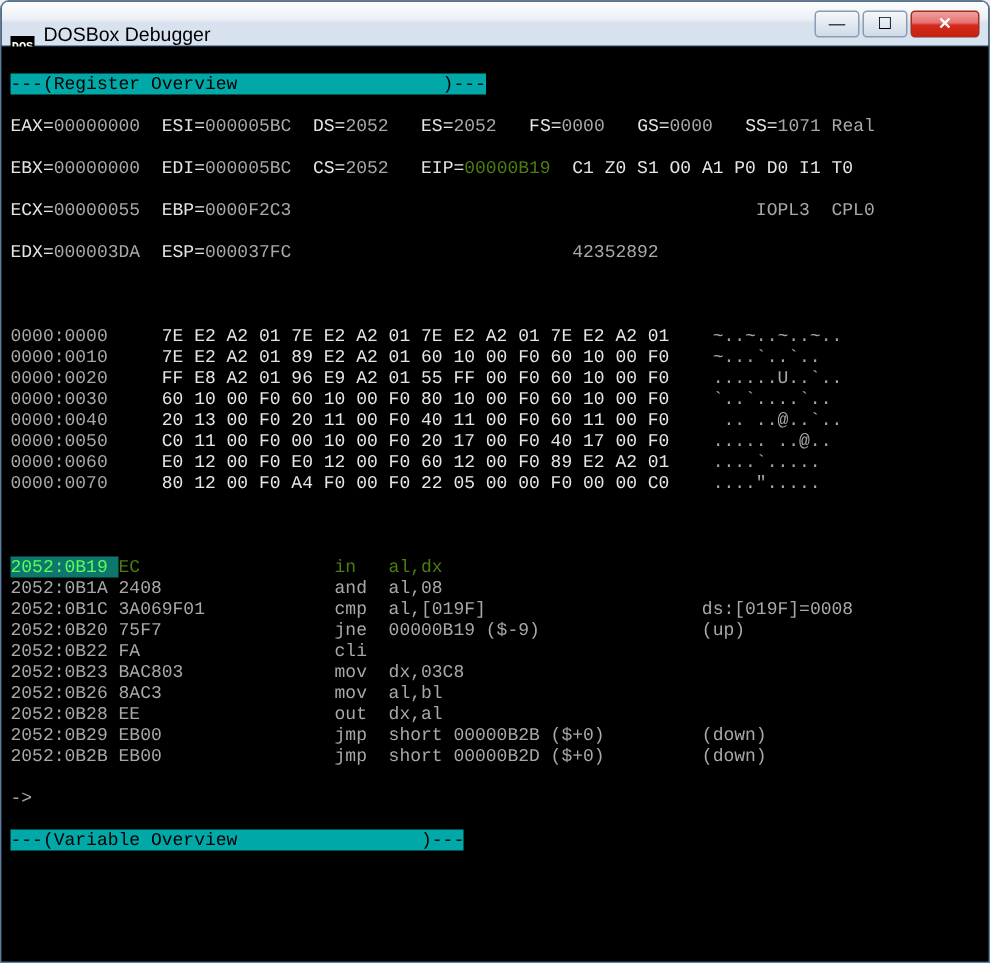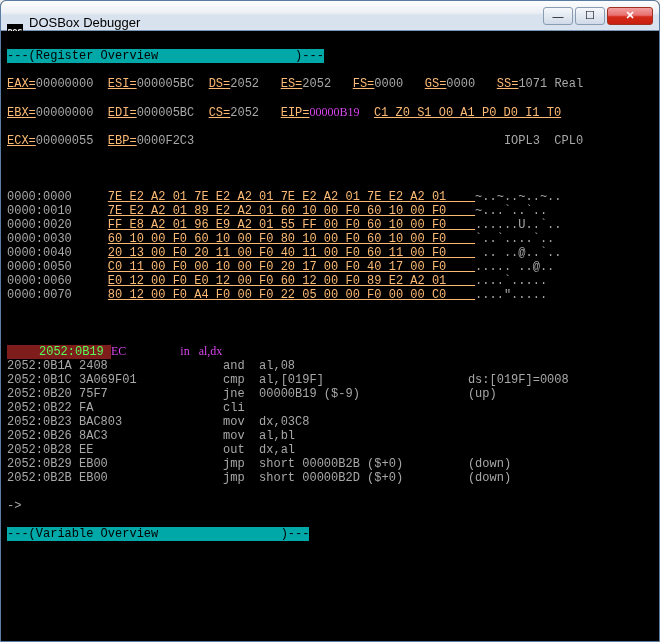--- a/index.html
+++ b/index.html
@@ -75,24 +75,24 @@
     white-space: pre;
     color: #a8a8a8;
     overflow: hidden;
   }
   .hdr {
     background: #00a8a8;
     color: #000;
     display: inline;
     text-align: right;
   }
-  .white { color: #fdba74; text-decoration: underline; }
+  .white { color: #e5e5e5; }
   .gray { color: #a8a8a8; }
-  .green { color: #d946ef; font-family: Liberation Serif, serif; }
-  .hl-green { background: #7f1d1d; color: #55ff55; padding-left: 32px; }
+  .green { color: #4d7c0f; }
+  .hl-green { background: #0f766e; color: #55ff55; }
   .row { display: block; }
 </style>
 </head>
 <body>
 
 <div class="window">
   <div class="titlebar">
     <div class="app-icon">DOS</div>
     <div class="title">DOSBox Debugger</div>
     <div class="win-buttons">
@@ -100,20 +100,21 @@
       <div class="win-btn">☐</div>
       <div class="win-btn close">✕</div>
     </div>
   </div>
 
   <div class="terminal">
 <span class="row"><span class="hdr">---(<span>Register Overview</span>                   )---</span></span>
 <span class="row"><span class="white">EAX=</span><span class="gray">00000000</span>  <span class="white">ESI=</span><span class="gray">000005BC</span>  <span class="white">DS=</span><span class="gray">2052</span>   <span class="white">ES=</span><span class="gray">2052</span>   <span class="white">FS=</span><span class="gray">0000</span>   <span class="white">GS=</span><span class="gray">0000</span>   <span class="white">SS=</span><span class="gray">1071</span> <span class="gray">Real</span></span>
 <span class="row"><span class="white">EBX=</span><span class="gray">00000000</span>  <span class="white">EDI=</span><span class="gray">000005BC</span>  <span class="white">CS=</span><span class="gray">2052</span>   <span class="white">EIP=</span><span class="green">00000B19</span>  <span class="white">C1 Z0 S1 O0 A1 P0 D0 I1 T0</span></span>
 <span class="row"><span class="white">ECX=</span><span class="gray">00000055</span>  <span class="white">EBP=</span><span class="gray">0000F2C3</span>                                           <span class="gray">IOPL3</span>  <span class="gray">CPL0</span></span>
+<span class="row"><span class="white">EDX=</span><span class="gray">000003DA</span>  <span class="white">ESP=</span><span class="gray">000037FC</span>                          <span class="gray">42352892</span></span>
 <span class="row">&nbsp;</span>
 <span id="data-block"><span class="row"><span class="gray">0000:0000     </span><span class="white">7E E2 A2 01 7E E2 A2 01 7E E2 A2 01 7E E2 A2 01    </span><span class="gray">~..~..~..~..</span></span><span class="row"><span class="gray">0000:0010     </span><span class="white">7E E2 A2 01 89 E2 A2 01 60 10 00 F0 60 10 00 F0    </span><span class="gray">~...`..`..</span></span><span class="row"><span class="gray">0000:0020     </span><span class="white">FF E8 A2 01 96 E9 A2 01 55 FF 00 F0 60 10 00 F0    </span><span class="gray">......U..`..</span></span><span class="row"><span class="gray">0000:0030     </span><span class="white">60 10 00 F0 60 10 00 F0 80 10 00 F0 60 10 00 F0    </span><span class="gray">`..`....`..</span></span><span class="row"><span class="gray">0000:0040     </span><span class="white">20 13 00 F0 20 11 00 F0 40 11 00 F0 60 11 00 F0    </span><span class="gray"> .. ..@..`..</span></span><span class="row"><span class="gray">0000:0050     </span><span class="white">C0 11 00 F0 00 10 00 F0 20 17 00 F0 40 17 00 F0    </span><span class="gray">..... ..@..</span></span><span class="row"><span class="gray">0000:0060     </span><span class="white">E0 12 00 F0 E0 12 00 F0 60 12 00 F0 89 E2 A2 01    </span><span class="gray">....`.....</span></span><span class="row"><span class="gray">0000:0070     </span><span class="white">80 12 00 F0 A4 F0 00 F0 22 05 00 00 F0 00 00 C0    </span><span class="gray">....".....</span></span></span>
 <span class="row">&nbsp;</span>
 <span id="code-block"><span class="row"><span class="hl-green">2052:0B19 </span><span class="green">EC                  </span><span class="green">in   </span><span class="green">al,dx                        </span><span class="green"></span></span><span class="row"><span class="gray">2052:0B1A </span><span class="gray">2408                </span><span class="gray">and  </span><span class="gray">al,08                        </span><span class="gray"></span></span><span class="row"><span class="gray">2052:0B1C </span><span class="gray">3A069F01            </span><span class="gray">cmp  </span><span class="gray">al,[019F]                    </span><span class="gray">ds:[019F]=0008</span></span><span class="row"><span class="gray">2052:0B20 </span><span class="gray">75F7                </span><span class="gray">jne  </span><span class="gray">00000B19 ($-9)               </span><span class="gray">(up)</span></span><span class="row"><span class="gray">2052:0B22 </span><span class="gray">FA                  </span><span class="gray">cli  </span><span class="gray">                             </span><span class="gray"></span></span><span class="row"><span class="gray">2052:0B23 </span><span class="gray">BAC803              </span><span class="gray">mov  </span><span class="gray">dx,03C8                      </span><span class="gray"></span></span><span class="row"><span class="gray">2052:0B26 </span><span class="gray">8AC3                </span><span class="gray">mov  </span><span class="gray">al,bl                        </span><span class="gray"></span></span><span class="row"><span class="gray">2052:0B28 </span><span class="gray">EE                  </span><span class="gray">out  </span><span class="gray">dx,al                        </span><span class="gray"></span></span><span class="row"><span class="gray">2052:0B29 </span><span class="gray">EB00                </span><span class="gray">jmp  </span><span class="gray">short 00000B2B ($+0)         </span><span class="gray">(down)</span></span><span class="row"><span class="gray">2052:0B2B </span><span class="gray">EB00                </span><span class="gray">jmp  </span><span class="gray">short 00000B2D ($+0)         </span><span class="gray">(down)</span></span></span>
 <span class="row gray">-&gt;</span>
 <span class="row"><span class="hdr">---(<span>Variable Overview</span>                 )---</span></span>
 <span class="row">&nbsp;</span>
 
 
 

